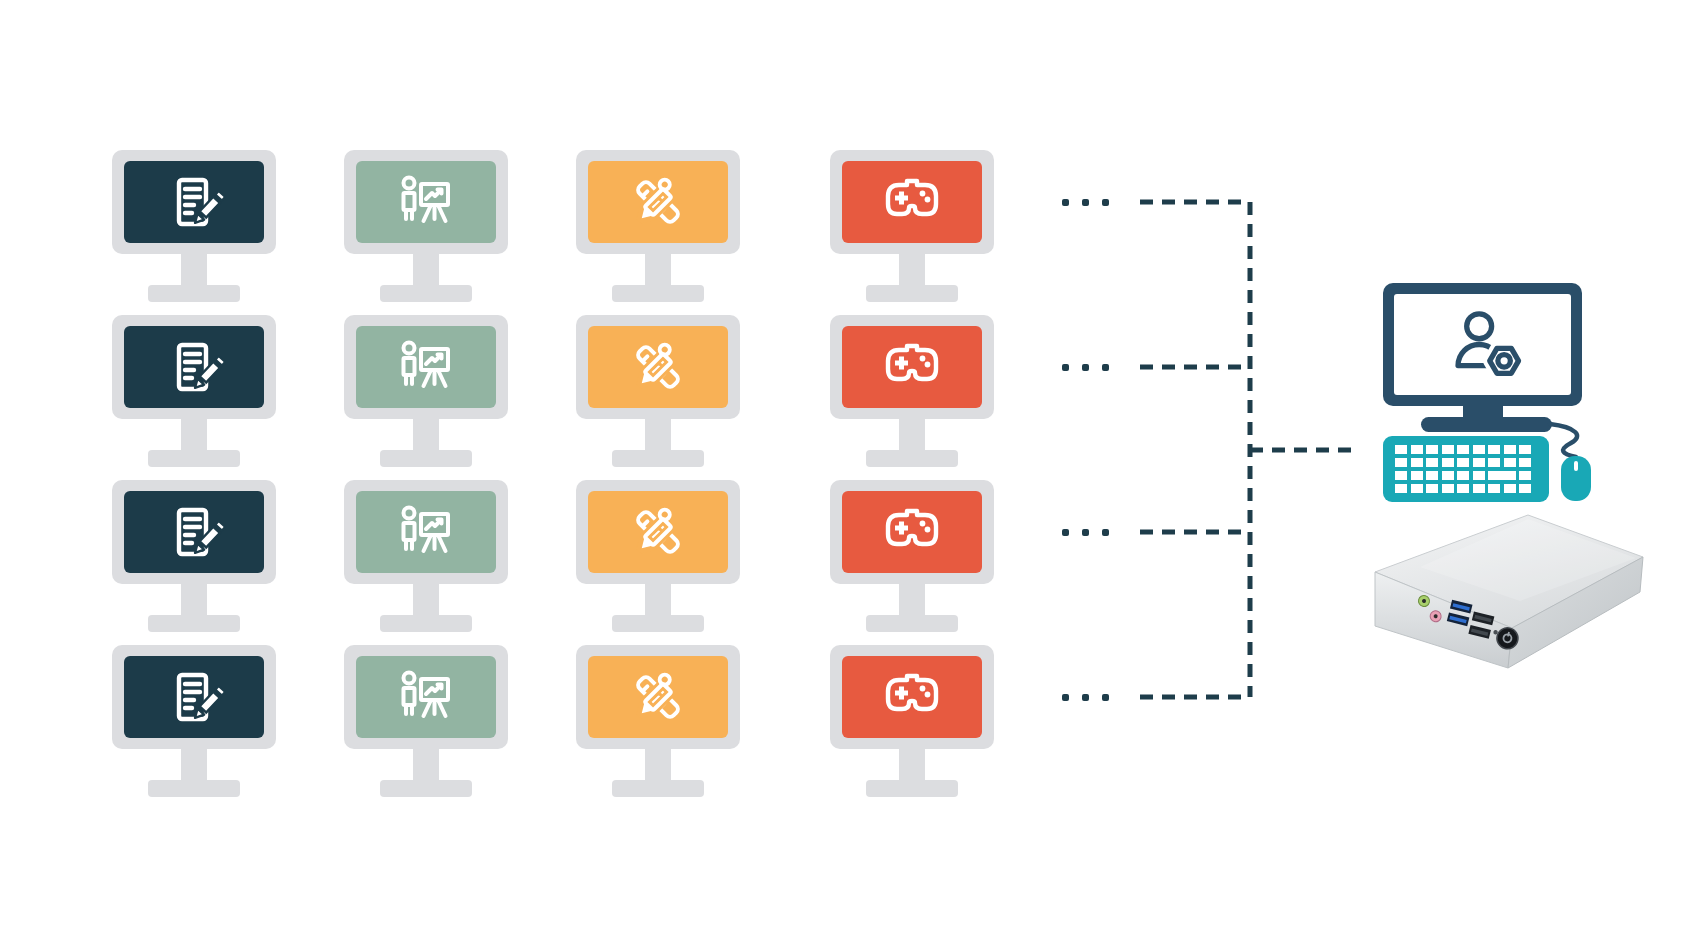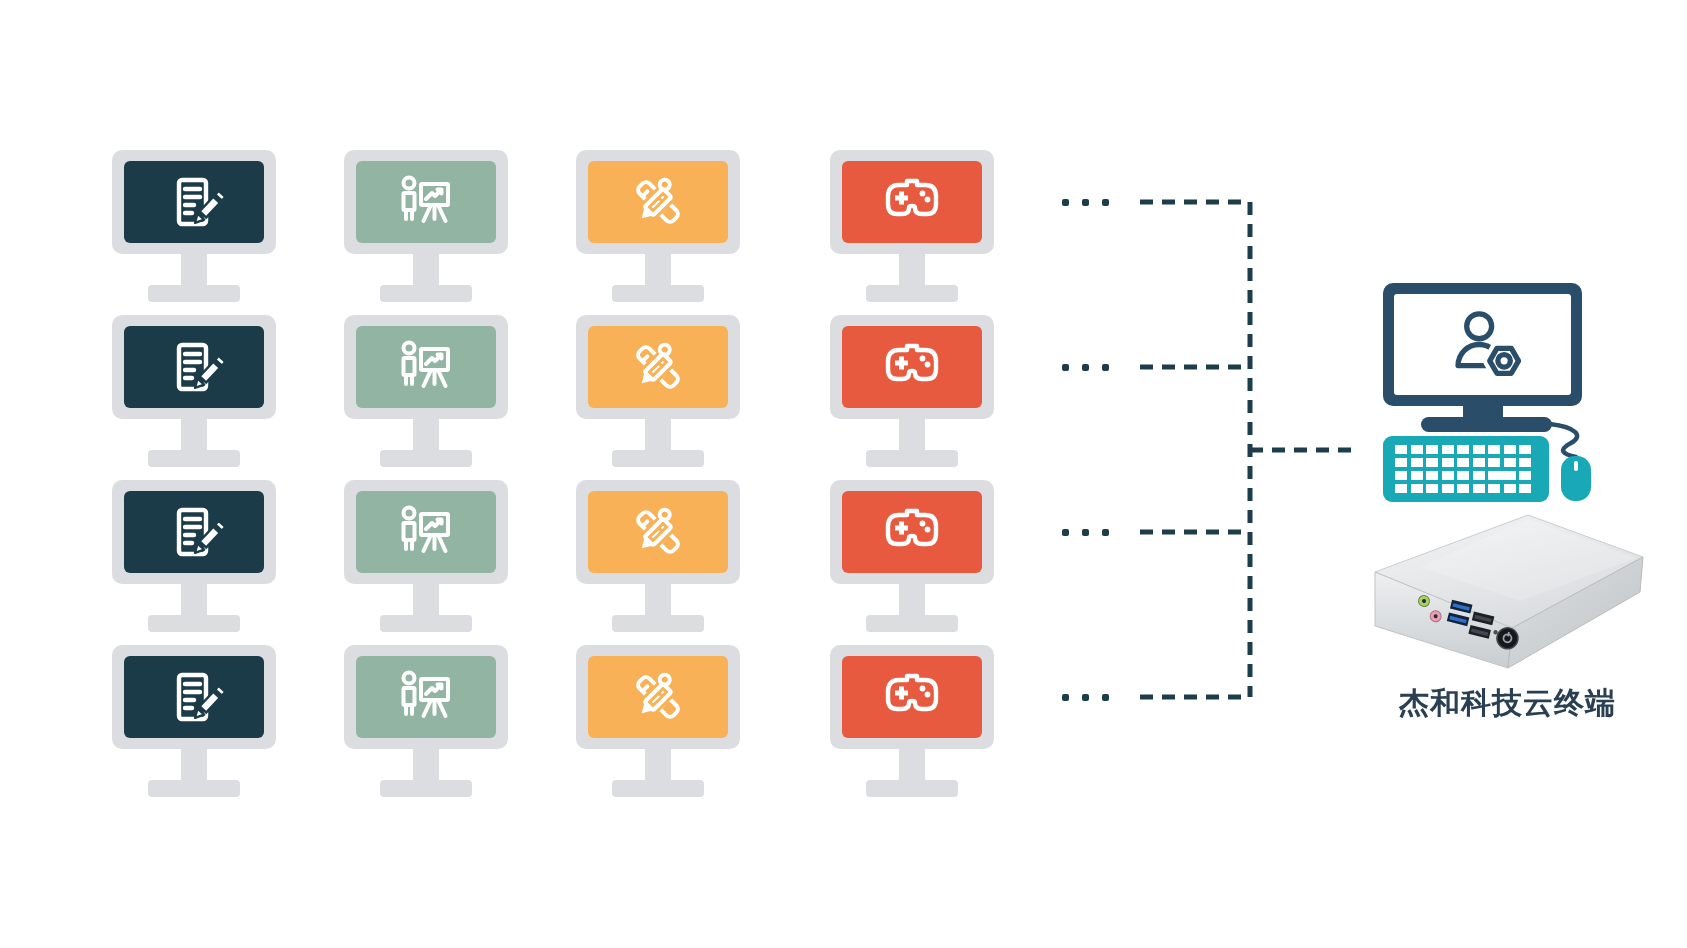--- a/index.html
+++ b/index.html
@@ -396,14 +396,13 @@
       <rect x="53" y="1" width="17" height="3.5" fill="#42484e"></rect>
       <rect x="51" y="12" width="21" height="9" fill="#1d2126"></rect>
       <rect x="53" y="15" width="17" height="3.5" fill="#42484e"></rect>
       <circle cx="77" cy="13" r="2.2" fill="#4a4f54"></circle>
       <circle cx="90" cy="16" r="10.5" fill="#15181c" stroke="#42474d" stroke-width="1.5"></circle>
       <circle cx="90" cy="16" r="4" fill="none" stroke="#9aa1a8" stroke-width="1.8"></circle>
       <line x1="90" y1="9.5" x2="90" y2="14" stroke="#9aa1a8" stroke-width="1.8"></line>
     </g>
   </svg>
 
-  <div class="caption">杰和科技云终端</div>
 </div>
 
 </body></html>

